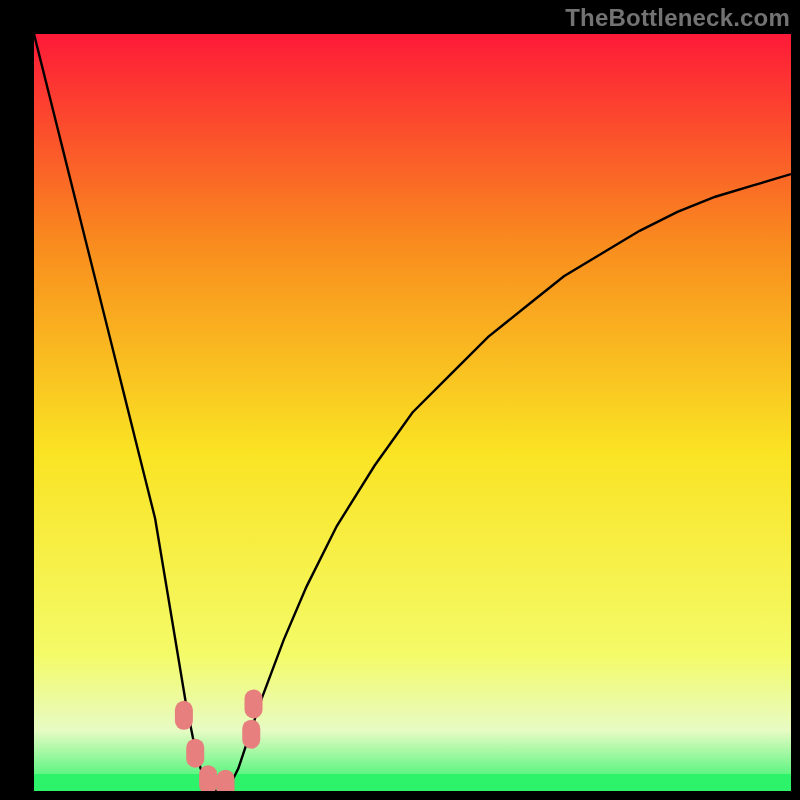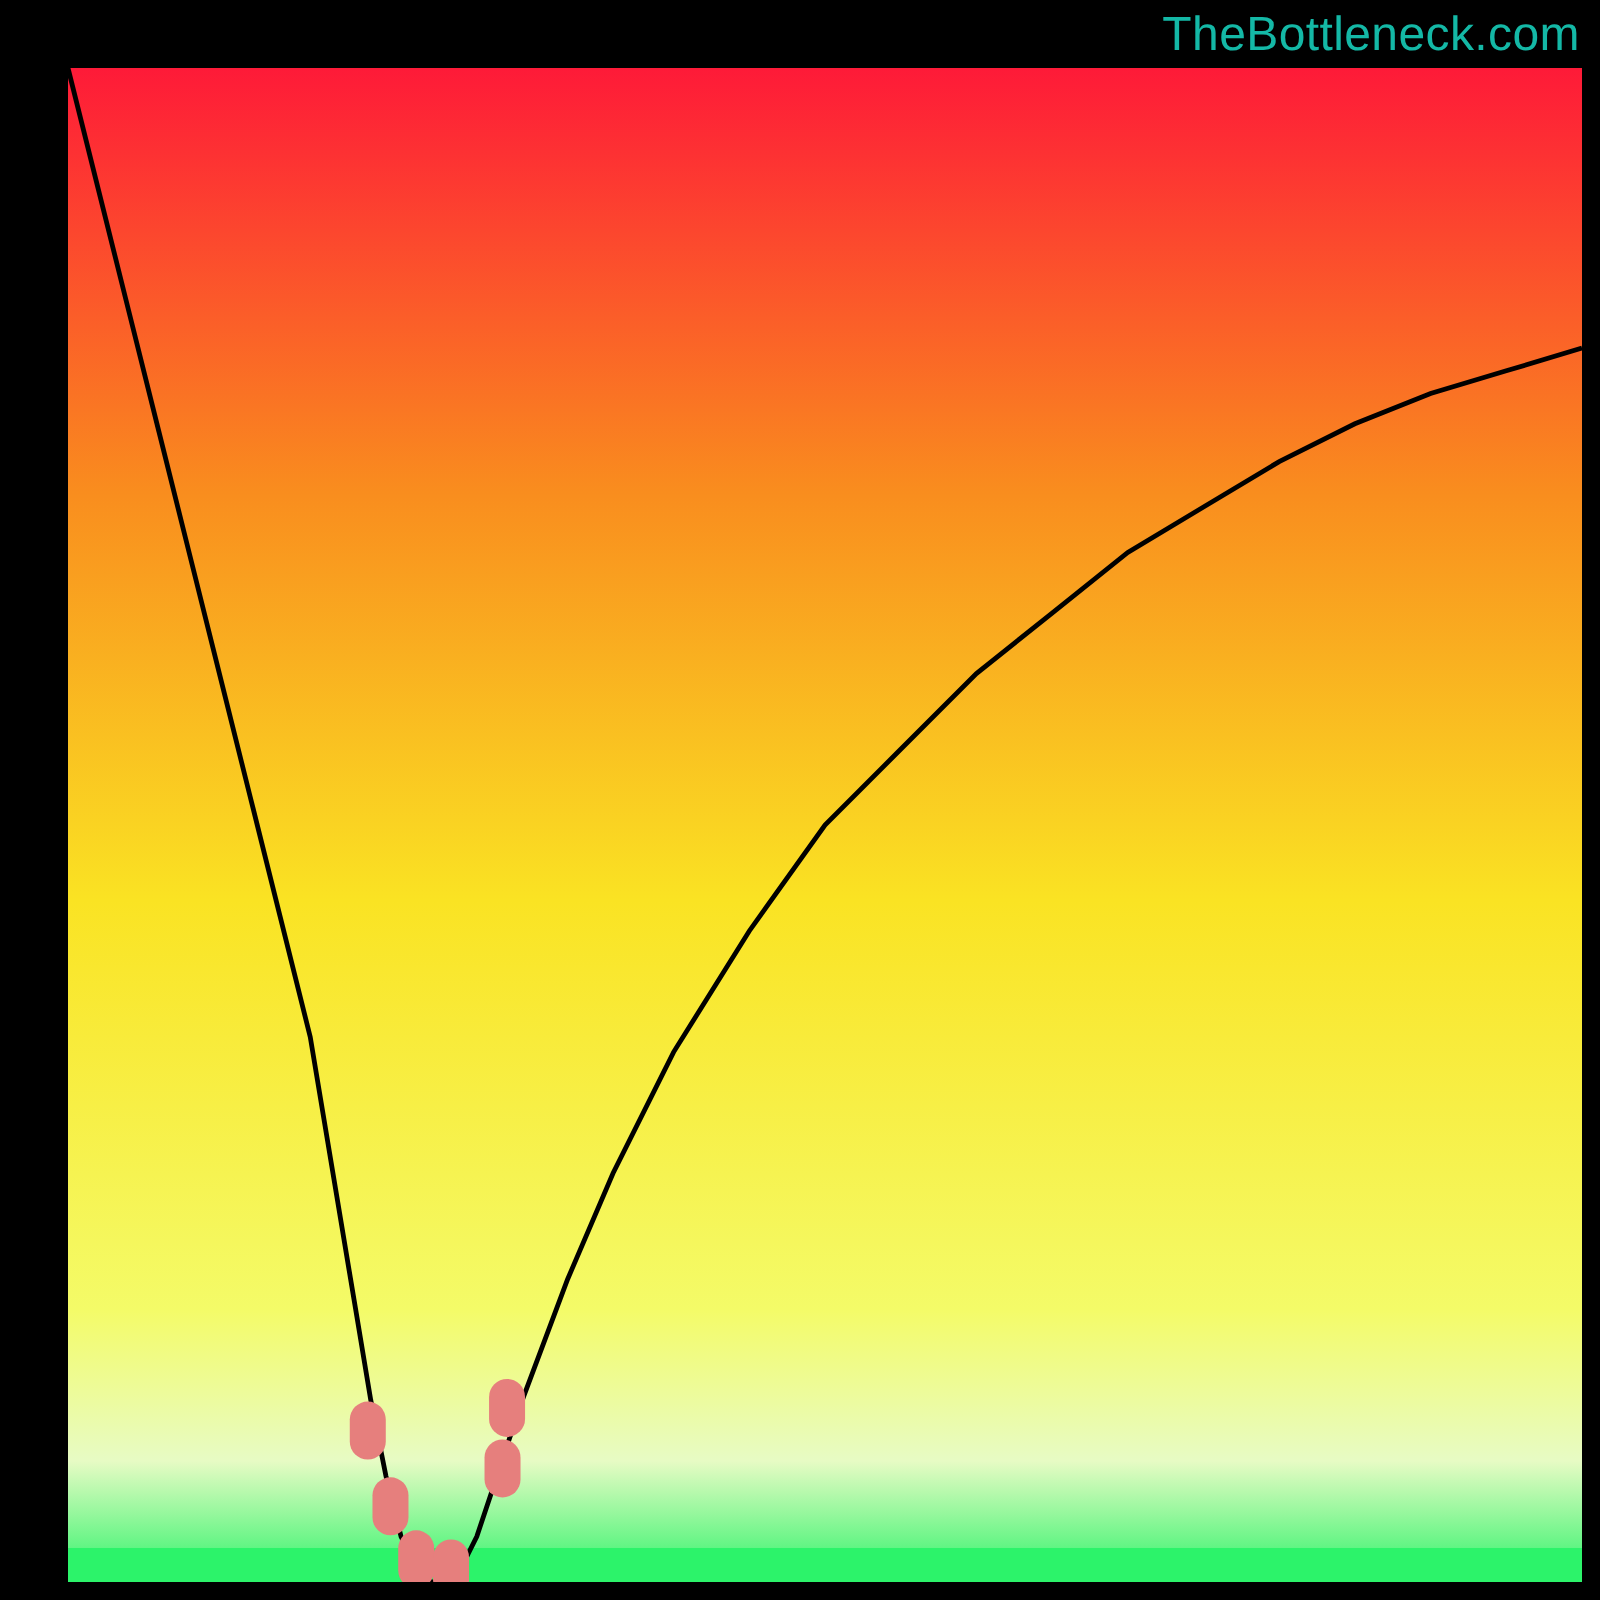--- a/index.html
+++ b/index.html
@@ -23,23 +23,23 @@
     top: 34px;
     left: 34px;
     width: 757px;
     height: 757px;
     overflow: hidden;
   }
   .watermark {
     position: absolute;
     top: 4px;
     right: 10px;
-    color: #14b8a6;
+    color: #737373;
     font-size: 24px;
-    font-weight: 400;
+    font-weight: 700;
     letter-spacing: 0.2px;
   }
 </style>
 </head>
 <body>
 
 <div class="frame">
   <div class="watermark">TheBottleneck.com</div>
   <div class="plot">
     <svg id="plot-svg" width="757" height="757" viewBox="0 0 757 757">

